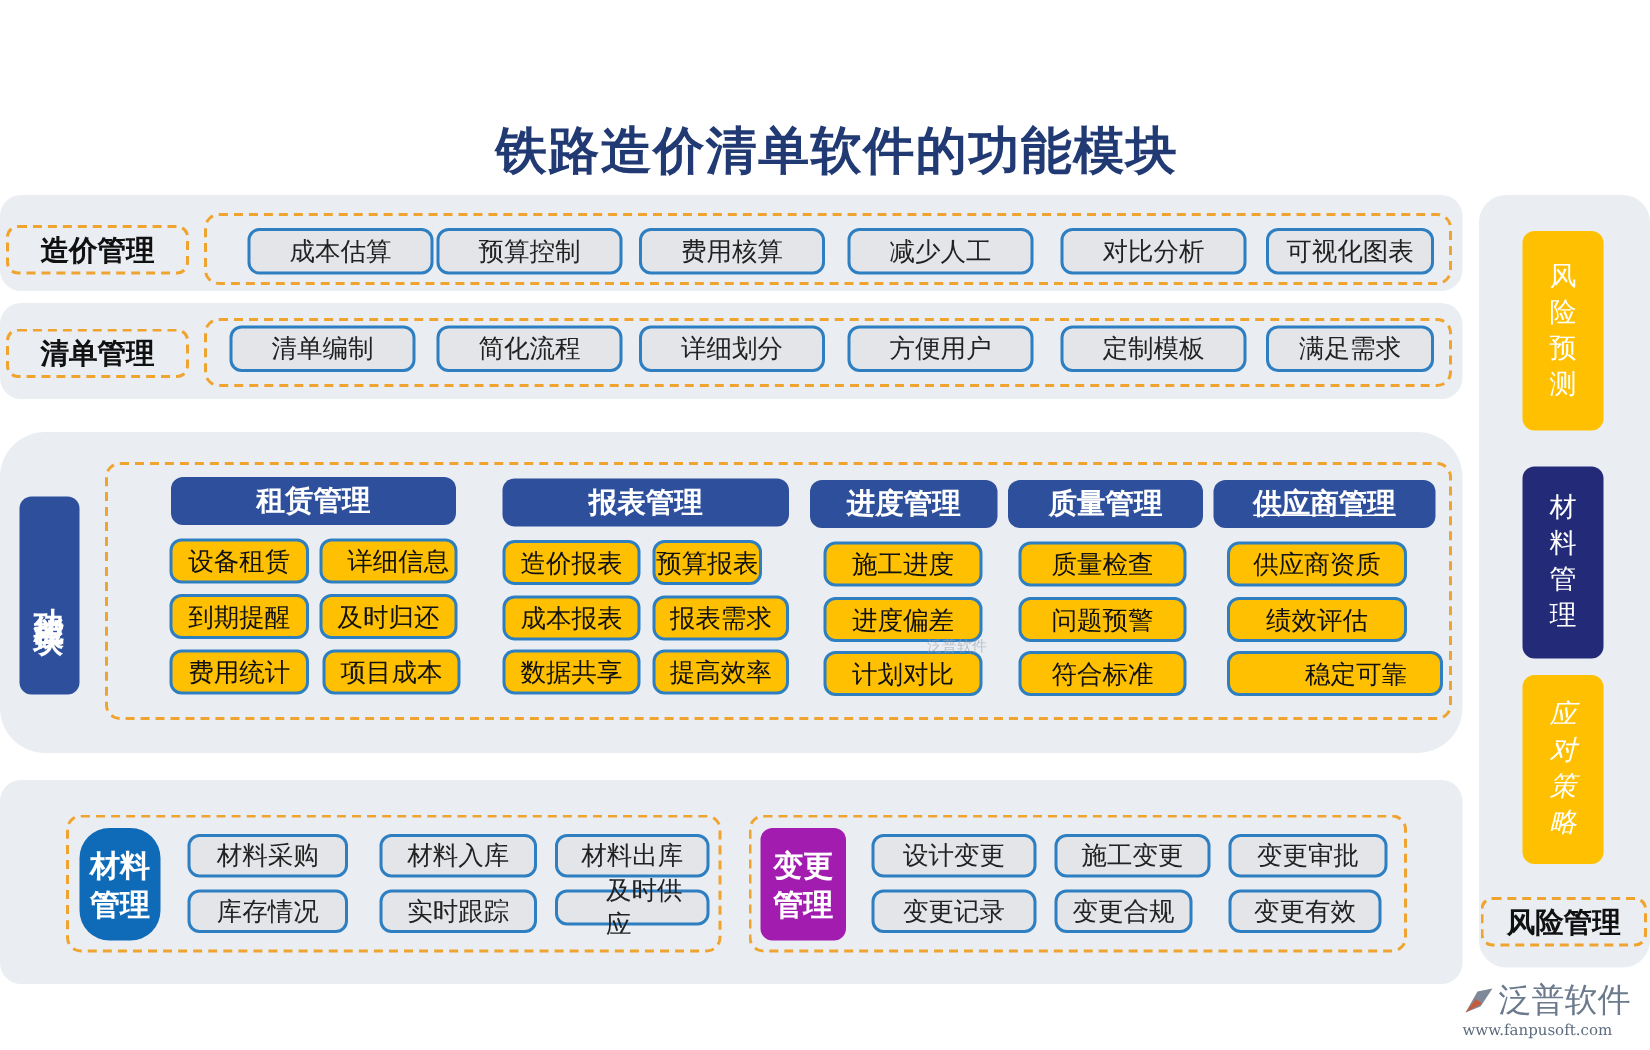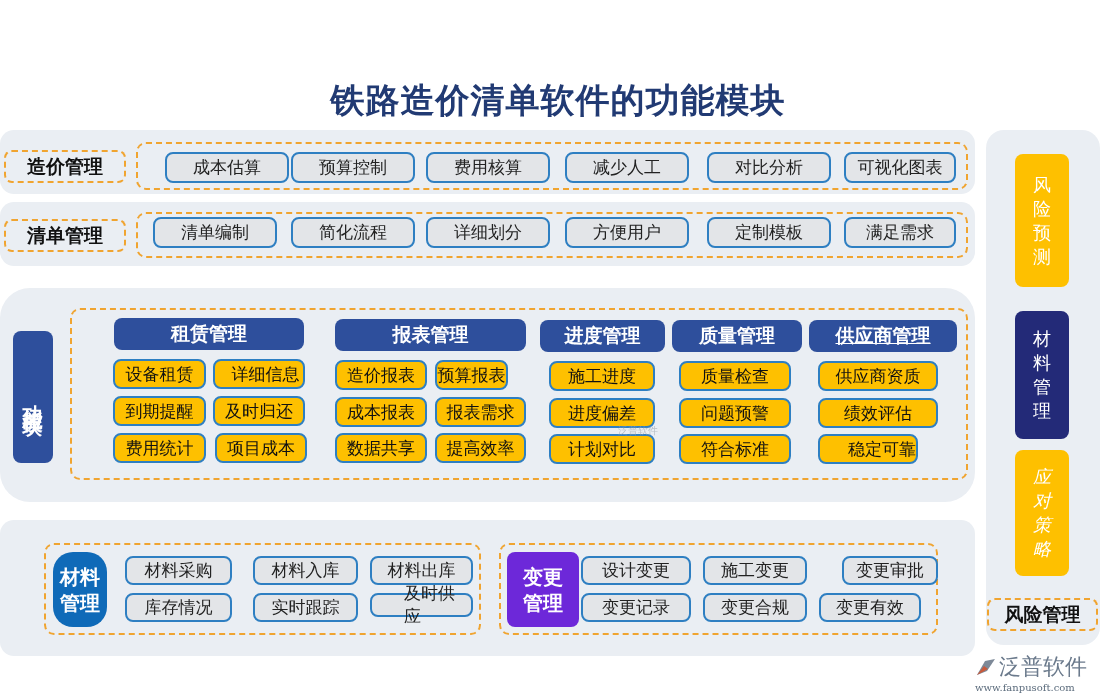--- a/index.html
+++ b/index.html
@@ -86,46 +86,46 @@
 <div class="ybtn" style="left:549px;top:434px;width:106px;">计划对比</div>
 
 <div class="yhead" style="left:672px;top:320px;width:130px;">质量管理</div>
 <div class="ybtn" style="left:679px;top:361px;width:112px;">质量检查</div>
 <div class="ybtn" style="left:679px;top:398px;width:112px;">问题预警</div>
 <div class="ybtn" style="left:679px;top:434px;width:112px;">符合标准</div>
 
 <div class="yhead" style="left:809px;top:320px;width:148px;text-decoration:underline;">供应商管理</div>
 <div class="ybtn" style="left:818px;top:361px;width:120px;">供应商资质</div>
 <div class="ybtn" style="left:818px;top:398px;width:120px;">绩效评估</div>
-<div class="ybtn" style="left:818px;top:434px;width:100px;padding-left:28px;">稳定可靠</div>
+<div class="ybtn" style="left:818px;top:434px;width:144px;padding-left:28px;">稳定可靠</div>
 
 <div class="watermark">泛普软件</div>
 
 <div class="panel" style="left:0;top:520px;width:975px;height:136px;"></div>
 
 <div class="dash" style="left:44px;top:543px;width:437px;height:92px;"></div>
 <div class="vlabel" style="left:53px;top:552px;width:54px;height:75px;background:#0f6ab8;font-size:20px;padding:0 6px;border-radius:20px;">
   <span style="display:block;width:42px;word-break:break-all;">材料管理</span>
 </div>
 <div class="gbtn" style="left:125px;top:556px;width:107px;height:29px;">材料采购</div>
 <div class="gbtn" style="left:253px;top:556px;width:105px;height:29px;">材料入库</div>
 <div class="gbtn" style="left:370px;top:556px;width:103px;height:29px;">材料出库</div>
 <div class="gbtn" style="left:125px;top:593px;width:107px;height:29px;">库存情况</div>
 <div class="gbtn" style="left:253px;top:593px;width:105px;height:29px;">实时跟踪</div>
 <div class="gbtn" style="left:370px;top:593px;width:103px;height:24px;padding-left:32px;">及时供应</div>
 
 <div class="dash" style="left:499px;top:543px;width:439px;height:92px;"></div>
-<div class="vlabel" style="left:507px;top:552px;width:72px;height:75px;background:#6d28d9;font-size:20px;">
+<div class="vlabel" style="left:507px;top:552px;width:57px;height:75px;background:#a21caf;font-size:20px;">
   <span style="display:block;width:42px;word-break:break-all;">变更管理</span>
 </div>
 <div class="gbtn" style="left:581px;top:556px;width:110px;height:29px;">设计变更</div>
 <div class="gbtn" style="left:703px;top:556px;width:104px;height:29px;">施工变更</div>
-<div class="gbtn" style="left:842px;top:556px;width:96px;height:29px;">变更审批</div>
+<div class="gbtn" style="left:819px;top:556px;width:106px;height:29px;">变更审批</div>
 <div class="gbtn" style="left:581px;top:593px;width:110px;height:29px;">变更记录</div>
-<div class="gbtn" style="left:703px;top:593px;width:104px;height:29px;">变更合规</div>
+<div class="gbtn" style="left:703px;top:593px;width:92px;height:29px;">变更合规</div>
 <div class="gbtn" style="left:819px;top:593px;width:102px;height:29px;">变更有效</div>
 
 <div class="panel" style="left:986px;top:130px;width:114px;height:515px;border-radius:18px;"></div>
 <div class="risk" style="left:1015px;top:154px;height:133px;background:#fec000;">
   <span style="display:block;width:20px;word-break:break-all;">风险预测</span>
 </div>
 <div class="risk" style="left:1015px;top:311px;height:128px;background:#232a78;">
   <span style="display:block;width:20px;word-break:break-all;">材料管理</span>
 </div>
 <div class="risk" style="left:1015px;top:450px;height:126px;background:#fec000;font-style:italic;">

